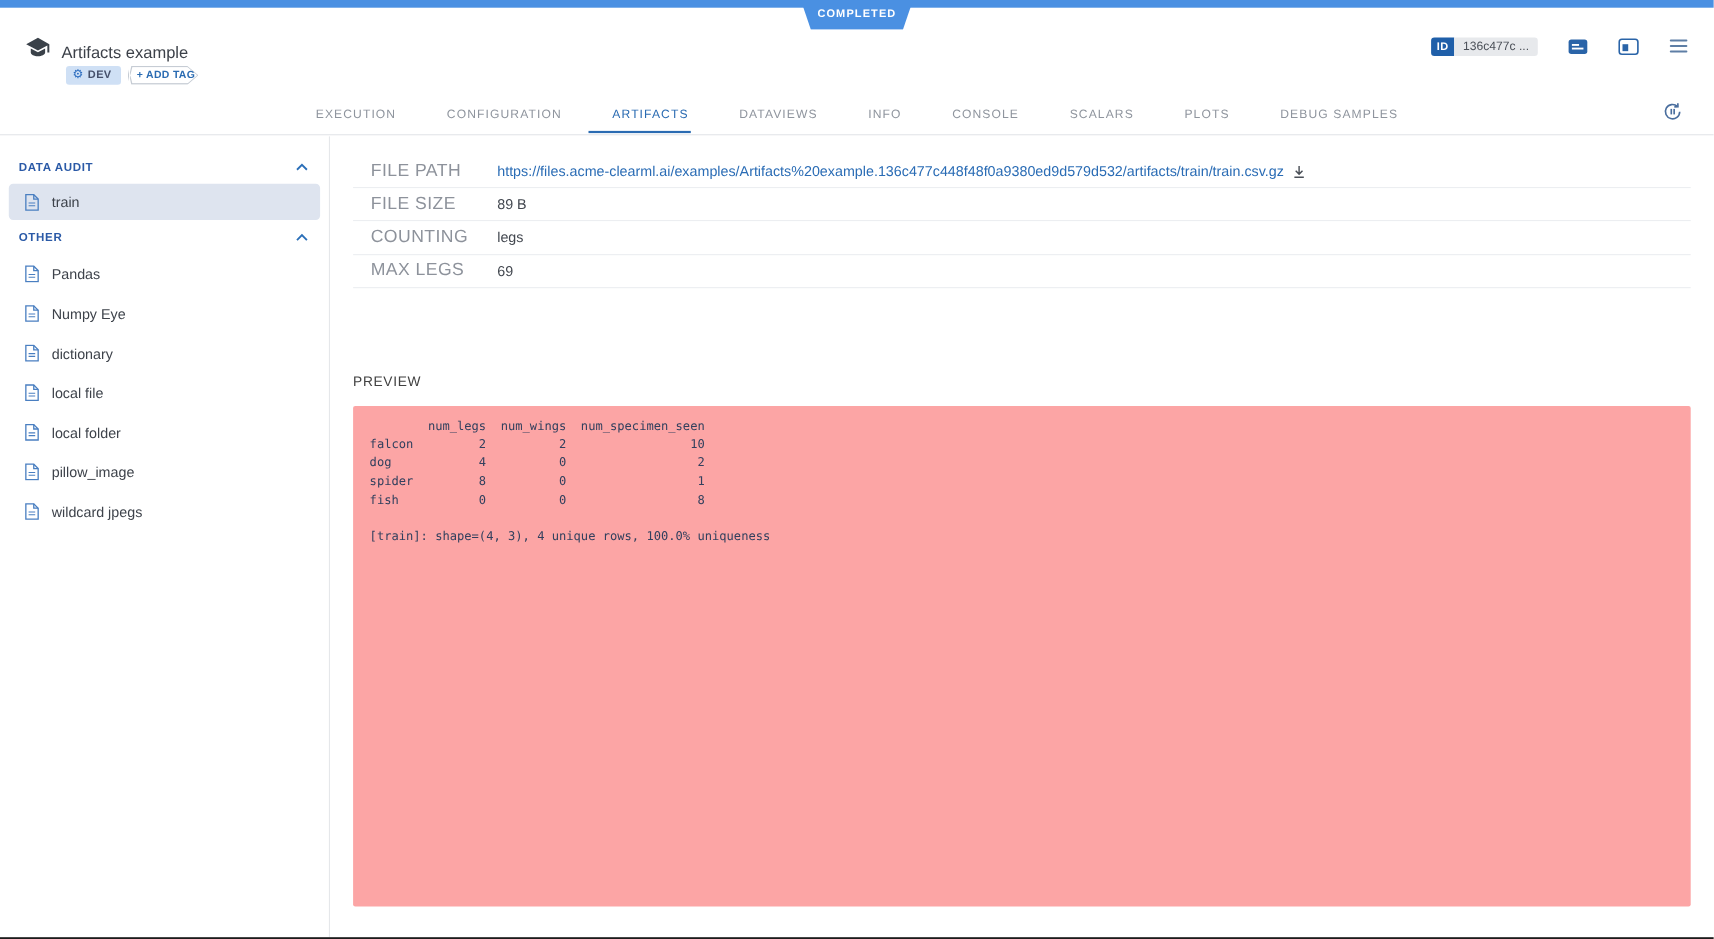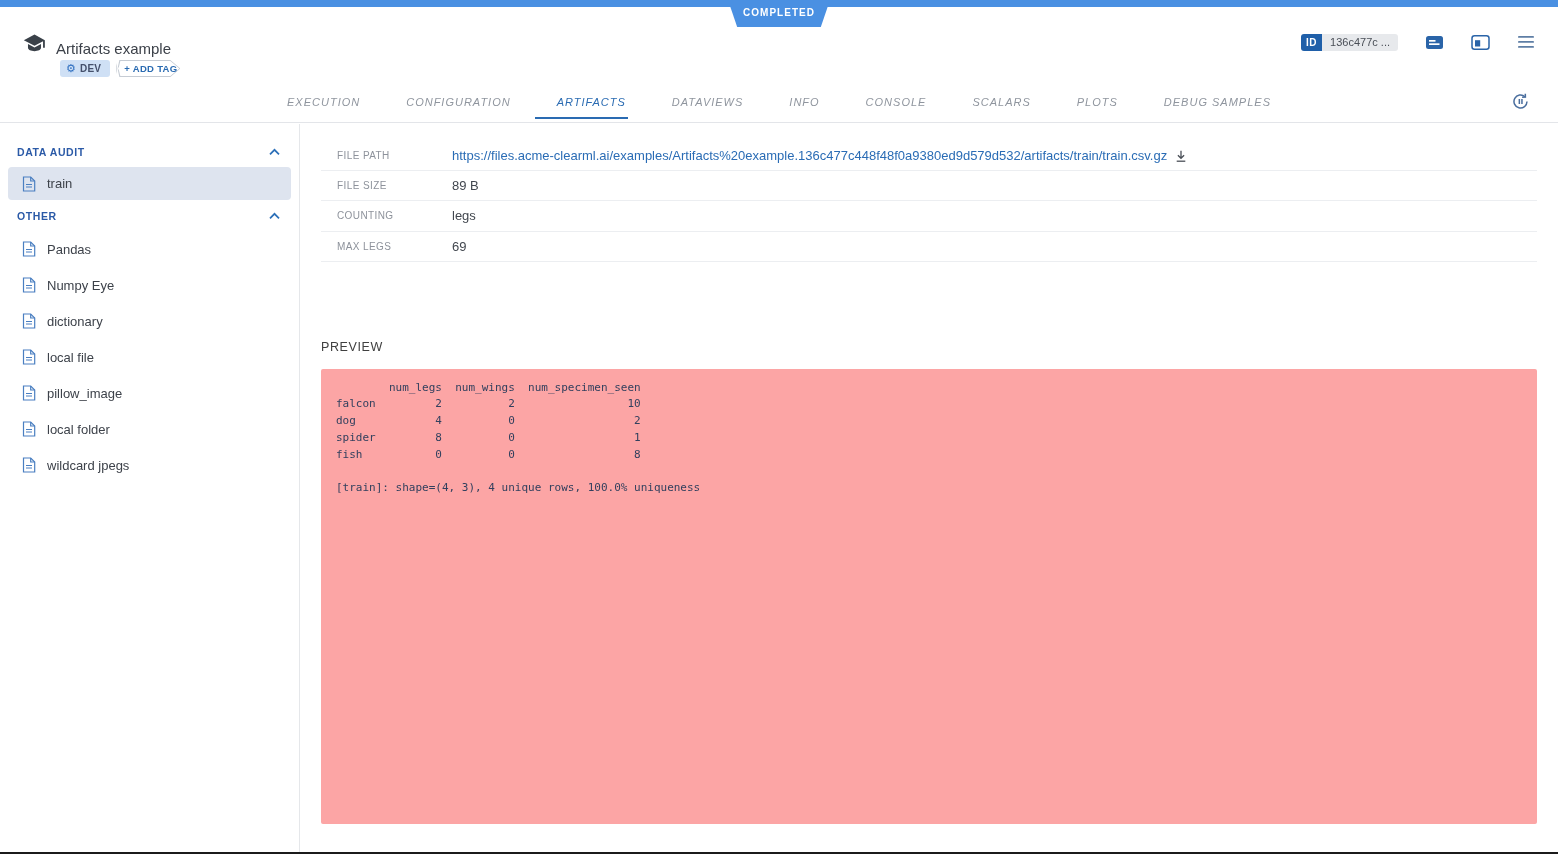--- a/index.html
+++ b/index.html
@@ -34,42 +34,42 @@
   .header-right { position:absolute; right:22px; top:26px; display:flex; align-items:center; gap:26px; }
   .idgroup { display:flex; align-items:center; }
   .idbadge { background:#1f5fa9; color:#fff; font-size:10px; font-weight:bold; border-radius:3px 0 0 3px;
     padding:3px 5px; letter-spacing:.5px; }
   .idvalue { background:#e7e9ec; color:#4a4f57; font-size:11px; border-radius:0 3px 3px 0;
     padding:2.5px 8px; }
   .hicon { width:20px; height:18px; display:flex; align-items:center; justify-content:center; cursor:pointer; }
 
   
   .tabs { position:absolute; top:85px; left:0; width:100%; height:38px; border-bottom:1px solid #e3e5e9;
-    display:flex; align-items:flex-start; justify-content:center; gap:42px;font-style:italic; }
+    display:flex; align-items:center; justify-content:center; gap:42px; }
   .tab { font-size:11px; letter-spacing:1px; color:#8f959e; padding:11px 2px; position:relative; cursor:pointer; }
   .tab.active { color:#2a6bb2; }
   .tab.active::after { content:""; position:absolute; left:-20px; right:0; bottom:0; height:2px; background:#2a6bb2; }
   .refresh { position:absolute; right:26px; top:91px; width:22px; height:22px; }
 
   
   .content { position:absolute; top:124px; left:0; right:0; bottom:2px; display:flex; }
   .sidebar { width:300px; min-width:300px; border-right:1px solid #e5e7ea; padding-top:12px; }
   .sec-head { display:flex; align-items:center; justify-content:space-between; padding:10px 18px 9px 17px; cursor:pointer; }
   .sec-title { font-size:10.5px; font-weight:bold; color:#2b5aa7; letter-spacing:.6px; }
   .s-item { display:flex; align-items:center; height:33px; margin:0 8px; padding-left:14px; border-radius:4px;
     cursor:pointer; }
   .s-item.selected { background:#dee4ef; }
   .s-item .doc { margin-right:11px; display:flex; }
   .s-item .lbl { font-size:13px; color:#3d424a; }
   .sec-other .s-item { height:36px; background:none; margin:0; padding-left:22px; }
 
   
   .main { flex:1; padding:17px 21px 0 21px; overflow:hidden; }
   .kv-row { display:flex; align-items:center; min-height:30.2px; border-bottom:1px solid #eceef1; }
-  .kv-label { width:131px; min-width:131px; font-size:10px; color:#8d929b; letter-spacing:.4px;padding-left:16px; }
+  .kv-label { width:131px; min-width:131px; font-size:16px; color:#8d929b; letter-spacing:.4px;padding-left:16px; }
   .kv-value { font-size:13px; color:#42474f; }
   .kv-link { font-size:13px; color:#2a6cb5; text-decoration:none; display:flex; align-items:center; gap:7px; }
 
   .preview-title { margin-top:78px; font-size:12.5px; font-weight:normal; color:#404040; letter-spacing:.6px; }
   .preview-box { margin-top:15px; background:#fca5a5; border-radius:2px; height:455px; padding:11px 15px; }
   .preview-box pre { font-family:"DejaVu Sans Mono", monospace; font-size:11px; line-height:16.7px;
     color:#32405e; white-space:pre; }
 
   .bottom-edge { position:absolute; left:0; bottom:0; width:100%; height:2px; background:#1b1b1b; z-index:9; }
 </style>
@@ -225,32 +225,32 @@
         </div>
         <div class="s-item">
           <span class="doc">
               <svg width="14" height="16" viewBox="0 0 14 16">
                 <path d="M1.5 1h7.2l4 4v10H1.5z" fill="none" stroke="#4a7fc1" stroke-width="1.2"></path>
                 <path d="M8.7 1v4h4" fill="none" stroke="#4a7fc1" stroke-width="1.2"></path>
                 <line x1="4" y1="8.5" x2="10" y2="8.5" stroke="#4a7fc1" stroke-width="1"></line>
                 <line x1="4" y1="11" x2="10" y2="11" stroke="#4a7fc1" stroke-width="1"></line>
               </svg>
             </span>
+          <span class="lbl">local folder</span>
+        </div>
+        <div class="s-item">
+          <span class="doc">
+              <svg width="14" height="16" viewBox="0 0 14 16">
+                <path d="M1.5 1h7.2l4 4v10H1.5z" fill="none" stroke="#4a7fc1" stroke-width="1.2"></path>
+                <path d="M8.7 1v4h4" fill="none" stroke="#4a7fc1" stroke-width="1.2"></path>
+                <line x1="4" y1="8.5" x2="10" y2="8.5" stroke="#4a7fc1" stroke-width="1"></line>
+                <line x1="4" y1="11" x2="10" y2="11" stroke="#4a7fc1" stroke-width="1"></line>
+              </svg>
+            </span>
           <span class="lbl">pillow_image</span>
-        </div>
-        <div class="s-item">
-          <span class="doc">
-              <svg width="14" height="16" viewBox="0 0 14 16">
-                <path d="M1.5 1h7.2l4 4v10H1.5z" fill="none" stroke="#4a7fc1" stroke-width="1.2"></path>
-                <path d="M8.7 1v4h4" fill="none" stroke="#4a7fc1" stroke-width="1.2"></path>
-                <line x1="4" y1="8.5" x2="10" y2="8.5" stroke="#4a7fc1" stroke-width="1"></line>
-                <line x1="4" y1="11" x2="10" y2="11" stroke="#4a7fc1" stroke-width="1"></line>
-              </svg>
-            </span>
-          <span class="lbl">local folder</span>
         </div>
         <div class="s-item">
           <span class="doc">
               <svg width="14" height="16" viewBox="0 0 14 16">
                 <path d="M1.5 1h7.2l4 4v10H1.5z" fill="none" stroke="#4a7fc1" stroke-width="1.2"></path>
                 <path d="M8.7 1v4h4" fill="none" stroke="#4a7fc1" stroke-width="1.2"></path>
                 <line x1="4" y1="8.5" x2="10" y2="8.5" stroke="#4a7fc1" stroke-width="1"></line>
                 <line x1="4" y1="11" x2="10" y2="11" stroke="#4a7fc1" stroke-width="1"></line>
               </svg>
             </span>

